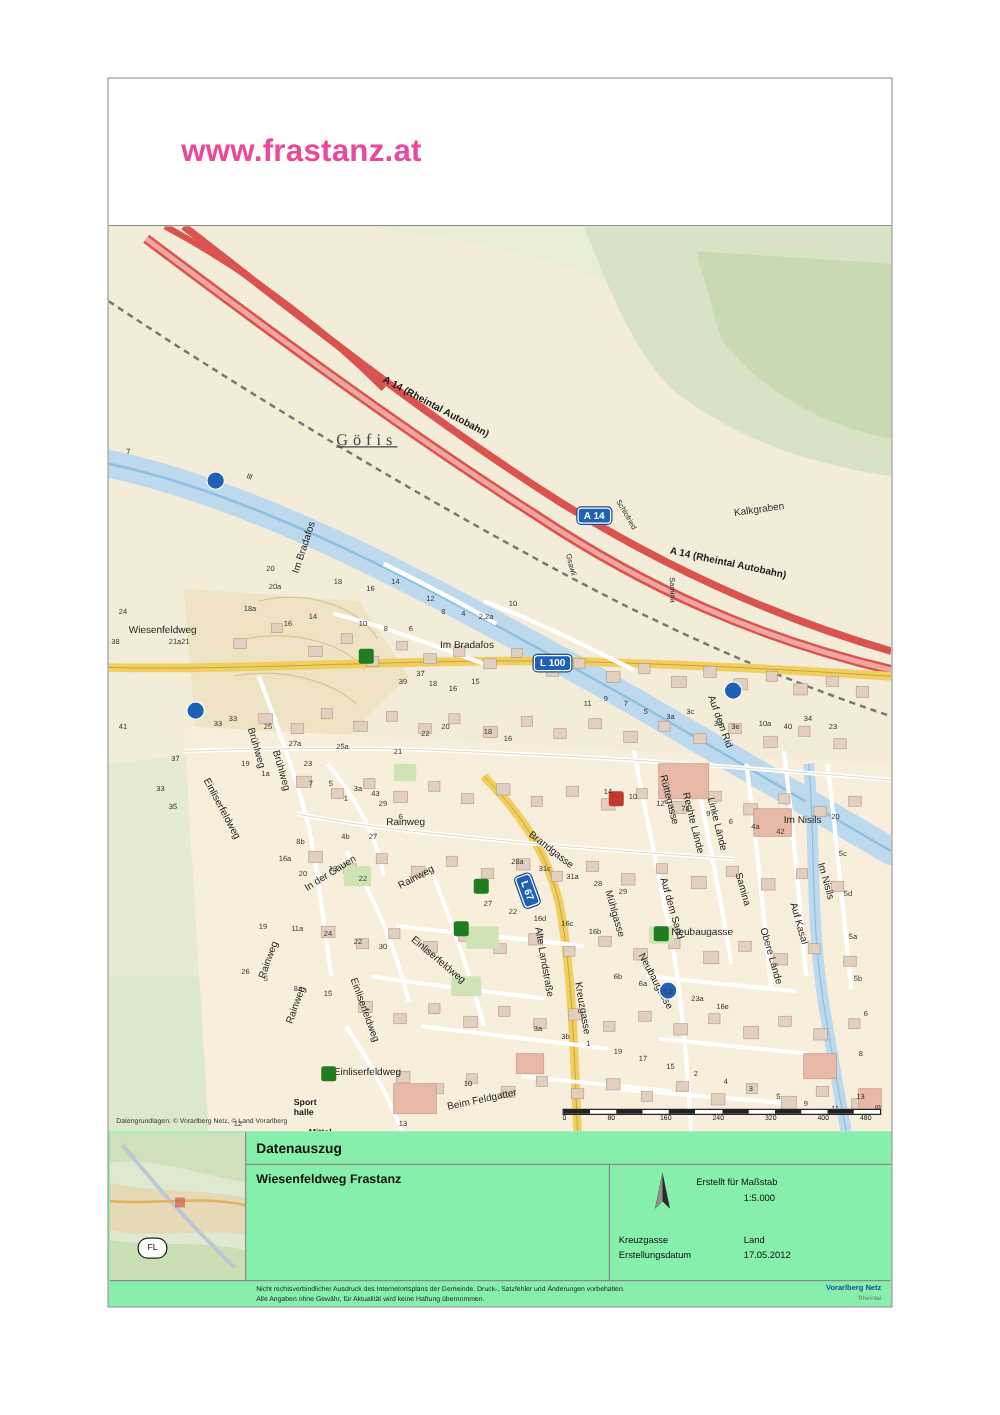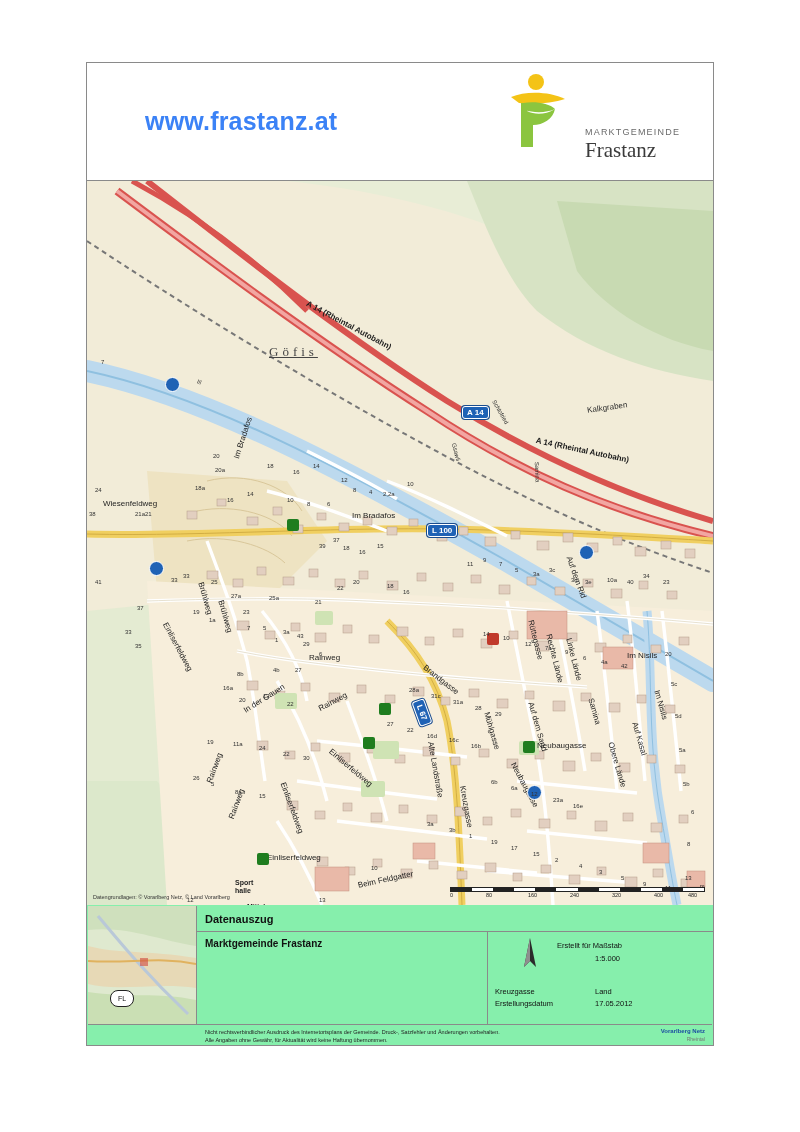--- a/index.html
+++ b/index.html
@@ -3,21 +3,21 @@
 <meta charset="utf-8">
 <style>
   html,body{margin:0;padding:0;background:#ffffff;}
   body{width:800px;height:1132px;font-family:"Liberation Sans",sans-serif;overflow:hidden;}
 
   .page{position:relative;width:800px;height:1132px;background:#fff;}
 
   
   .sheet{position:absolute;left:86px;top:62px;width:628px;height:984px;background:#fff;border:1px solid #8a8a8a;box-sizing:border-box;}
   .header{position:absolute;left:0;top:0;width:100%;height:118px;background:#fff;border-bottom:1px solid #8a8a8a;box-sizing:border-box;}
-  .url{position:absolute;left:58px;top:44px;font-size:25px;font-weight:bold;color:#3b82f6;letter-spacing:.2px;}
+  .url{position:absolute;left:58px;top:44px;font-size:25px;font-weight:bold;color:#ec4899;letter-spacing:.2px;}
   .logo-wrap{position:absolute;right:18px;top:8px;width:210px;height:104px;}
   .logo-mark{position:absolute;left:18px;top:2px;width:72px;height:76px;}
   .brand-sub{position:absolute;left:100px;top:56px;font-size:9px;letter-spacing:1.2px;color:#6a6a6a;}
   .brand-main{position:absolute;left:100px;top:67px;font-size:21px;color:#3b3b3b;font-family:"Liberation Serif",serif;}
 
   
   .map{position:absolute;left:0;top:118px;width:626px;height:724px;overflow:hidden;background:#efe7cf;}
   .map-canvas{position:absolute;left:0;top:0;width:626px;height:724px;}
 
   .lbl{position:absolute;font-size:6px;color:#2c2c2c;white-space:nowrap;font-family:"Liberation Sans",sans-serif;}
@@ -59,30 +59,20 @@
   .fvnetz .vn2{color:#777;font-size:5px;}
 </style>
 </head>
 <body>
 
 <div class="page">
   <div class="sheet">
 
     <div class="header">
       <div class="url">www.frastanz.at</div>
-      <div class="logo-wrap">
-        <svg class="logo-mark" viewBox="0 0 72 76">
-          <circle cx="33" cy="9" r="8" fill="#f4c316"></circle>
-          <path d="M8 24 C22 18, 46 18, 62 26 C50 30, 30 32, 16 30 Z" fill="#f4c316"></path>
-          <path d="M20 30 C32 28, 46 30, 52 36 C44 40, 30 40, 22 37 Z" fill="#8bc53f"></path>
-          <path d="M18 30 L18 74 L30 74 L30 52 C40 52, 50 46, 52 36 C42 42, 32 42, 24 38 L24 30 Z" fill="#8bc53f"></path>
-        </svg>
-        <div class="brand-sub">MARKTGEMEINDE</div>
-        <div class="brand-main">Frastanz</div>
-      </div>
     </div>
 
     <div class="map">
       <svg class="map-canvas" viewBox="0 0 626 724" preserveAspectRatio="none">
 
         <rect x="0" y="0" width="626" height="724" fill="#f2ecd8"></rect>
 
         <path d="M0 0 L626 0 L626 150 C560 140 520 120 470 80 C420 40 300 10 200 0 Z" fill="#e8edd6"></path>
         <path d="M380 0 L626 0 L626 200 C560 190 500 170 450 130 C420 100 400 50 380 0 Z" fill="#d7e3c4"></path>
         <path d="M470 20 L626 30 L626 170 C570 160 520 130 490 90 Z" fill="#c8dab2"></path>
@@ -504,21 +494,21 @@
           <path d="M0 86 C40 92 70 86 108 94 L108 118 L0 118 Z" fill="#cadfb4"></path>
           <path d="M10 10 C35 40 60 70 100 108" stroke="#b9c8d8" stroke-width="3" fill="none"></path>
           <path d="M0 55 C40 58 70 50 108 58" stroke="#e0b25f" stroke-width="2" fill="none"></path>
           <rect x="52" y="52" width="8" height="8" fill="#d04a3f" opacity="0.6"></rect>
         </svg>
         <div class="fl-badge">FL</div>
       </div>
 
       <div class="ftitle">Datenauszug</div>
       <div class="fhr"></div>
-      <div class="fgem">Marktgemeinde Frastanz</div>
+      <div class="fgem">Wiesenfeldweg Frastanz</div>
 
       <div class="fvline"></div>
 
       <svg class="compass" viewBox="0 0 22 34">
         <polygon points="11,1 17,30 11,24 5,30" fill="#2b2b2b"></polygon>
         <polygon points="11,1 11,24 5,30" fill="#8e8e8e"></polygon>
       </svg>
 
       <div class="fscaletxt">Erstellt für Maßstab</div>
       <div class="fscaleval">1:5.000</div>

